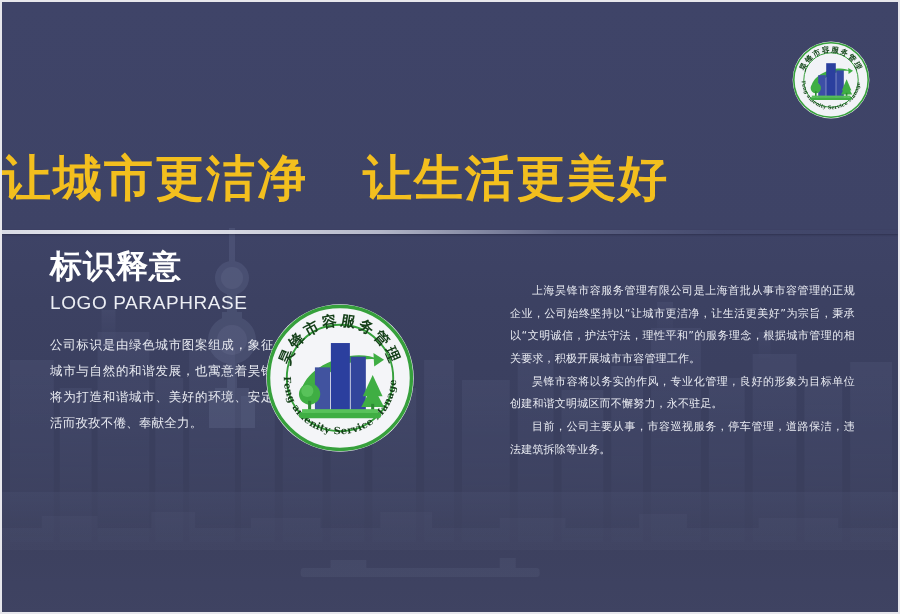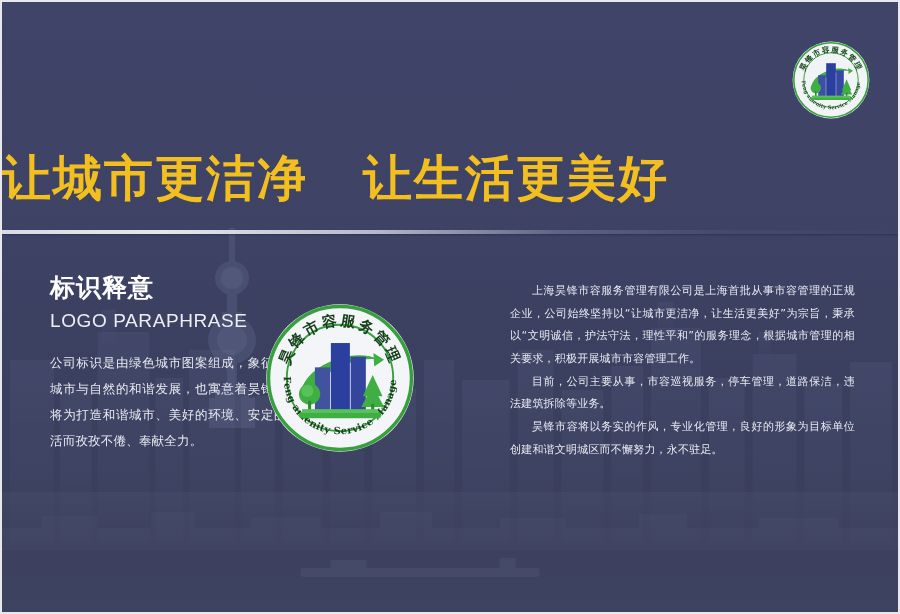--- a/index.html
+++ b/index.html
@@ -102,27 +102,26 @@
     left:0; top:246px;
     width:900px; height:340px;
     z-index:4;
   }
 
   .col{ position:absolute; top:0; }
   .col-left { left:48px;  width:250px; }
   .col-right{ left:508px; width:345px; }
 
   .head-cn{
-    font-size:25px;
+    font-size:32px;
     font-weight:700;
     color:#ffffff;
     letter-spacing:1px;
     line-height:1.15;
     font-family:"DejaVu Sans","Liberation Sans",sans-serif;
-    margin-top:26px;
   }
   .head-en{
     margin-top:7px;
     font-size:19px;
     font-weight:400;
     color:#eceef4;
     letter-spacing:.6px;
     line-height:1.15;
     font-family:"Liberation Sans",sans-serif;
   }
@@ -293,22 +292,22 @@
       <div class="head-cn">标识释意</div>
       <div class="head-en">LOGO PARAPHRASE</div>
       <div class="body-cn">
         <p>公司标识是由绿色城市图案组成，象征人、城市与自然的和谐发展，也寓意着昊锋市容将为打造和谐城市、美好的环境、安定的生活而孜孜不倦、奉献全力。</p>
       </div>
     </div>
 
     <div class="col col-right">
       <div class="body-cn">
         <p class="indent">上海昊锋市容服务管理有限公司是上海首批从事市容管理的正规企业，公司始终坚持以“让城市更洁净，让生活更美好”为宗旨，秉承以“文明诚信，护法守法，理性平和”的服务理念，根据城市管理的相关要求，积极开展城市市容管理工作。</p>
+        <p class="indent">昊锋市容将以务实的作风，专业化管理，良好的形象为目标单位创建和谐文明城区而不懈努力，永不驻足。</p>
         <p class="indent">目前，公司主要从事，市容巡视服务，停车管理，道路保洁，违法建筑拆除等业务。</p>
-        <p class="indent">昊锋市容将以务实的作风，专业化管理，良好的形象为目标单位创建和谐文明城区而不懈努力，永不驻足。</p>
       </div>
     </div>
   </div>
 
   <div class="center-logo">
     <svg class="emblem-svg" viewBox="0 0 200 200" aria-hidden="true">
       <defs>
         <path id="arcTopBig" d="M 31,100 A 69,69 0 0 1 169,100"></path>
         <path id="arcBotBig" d="M 26,100 A 74,74 0 0 0 174,100"></path>
       </defs>

